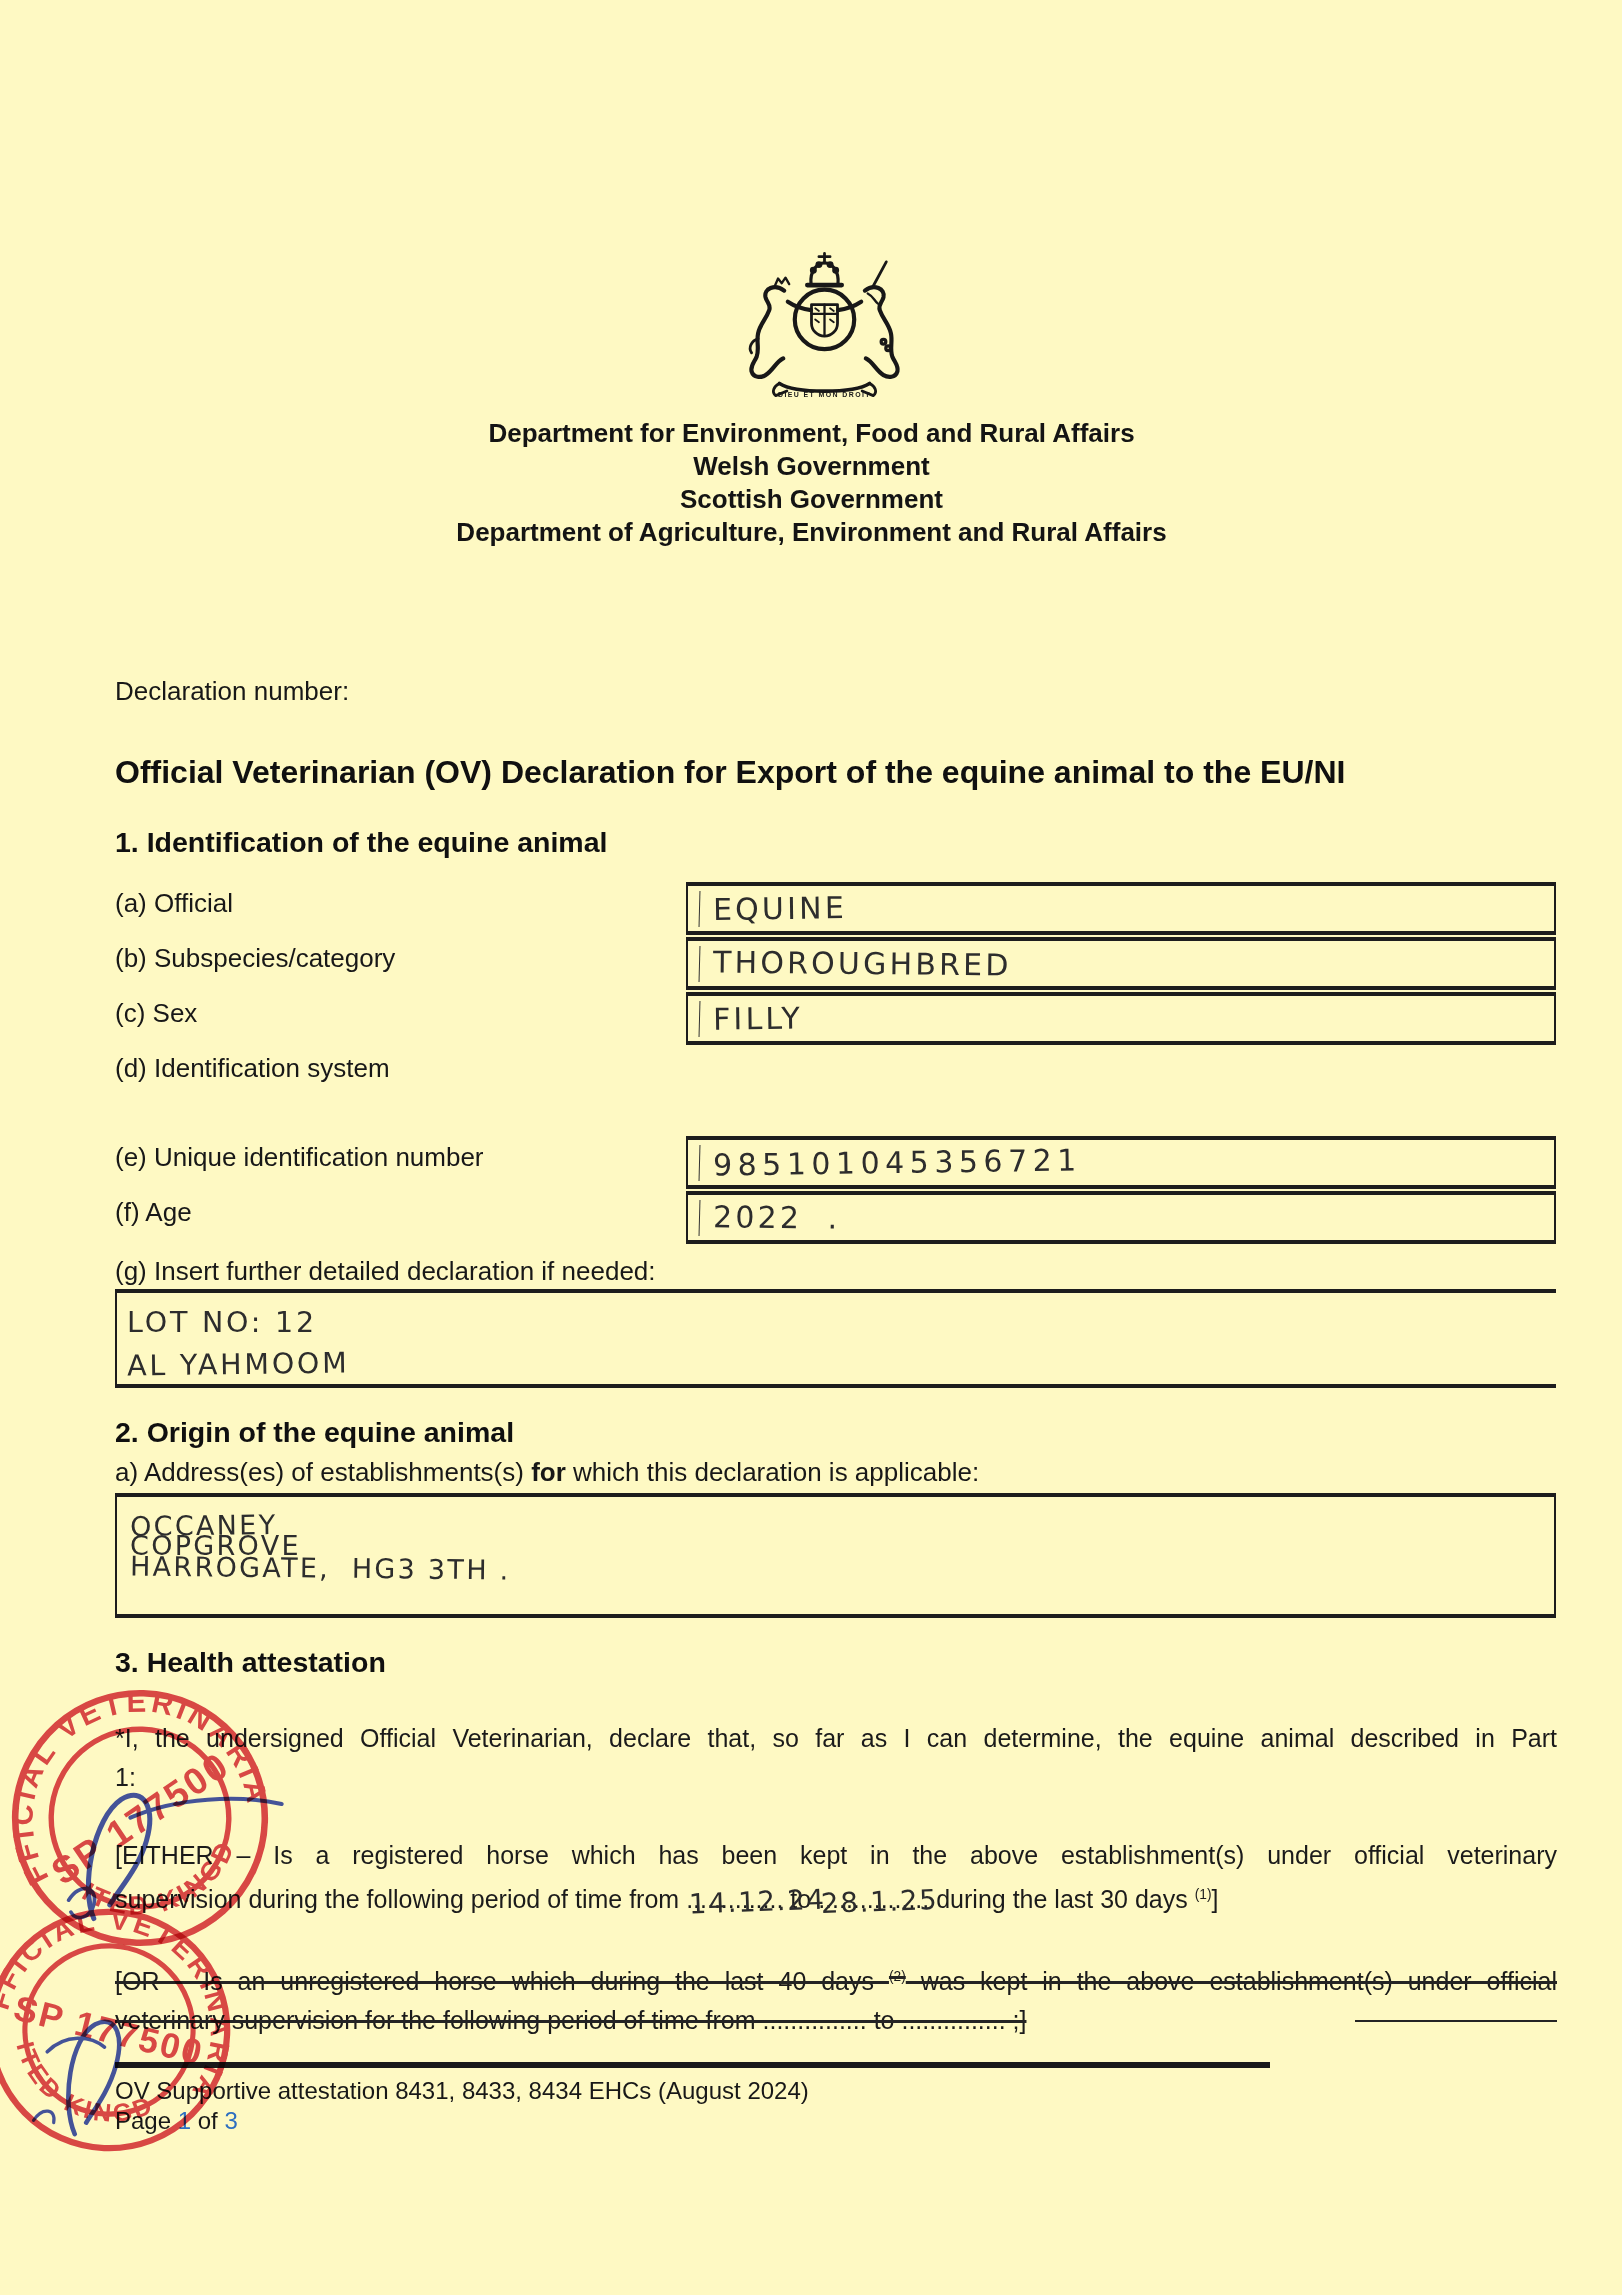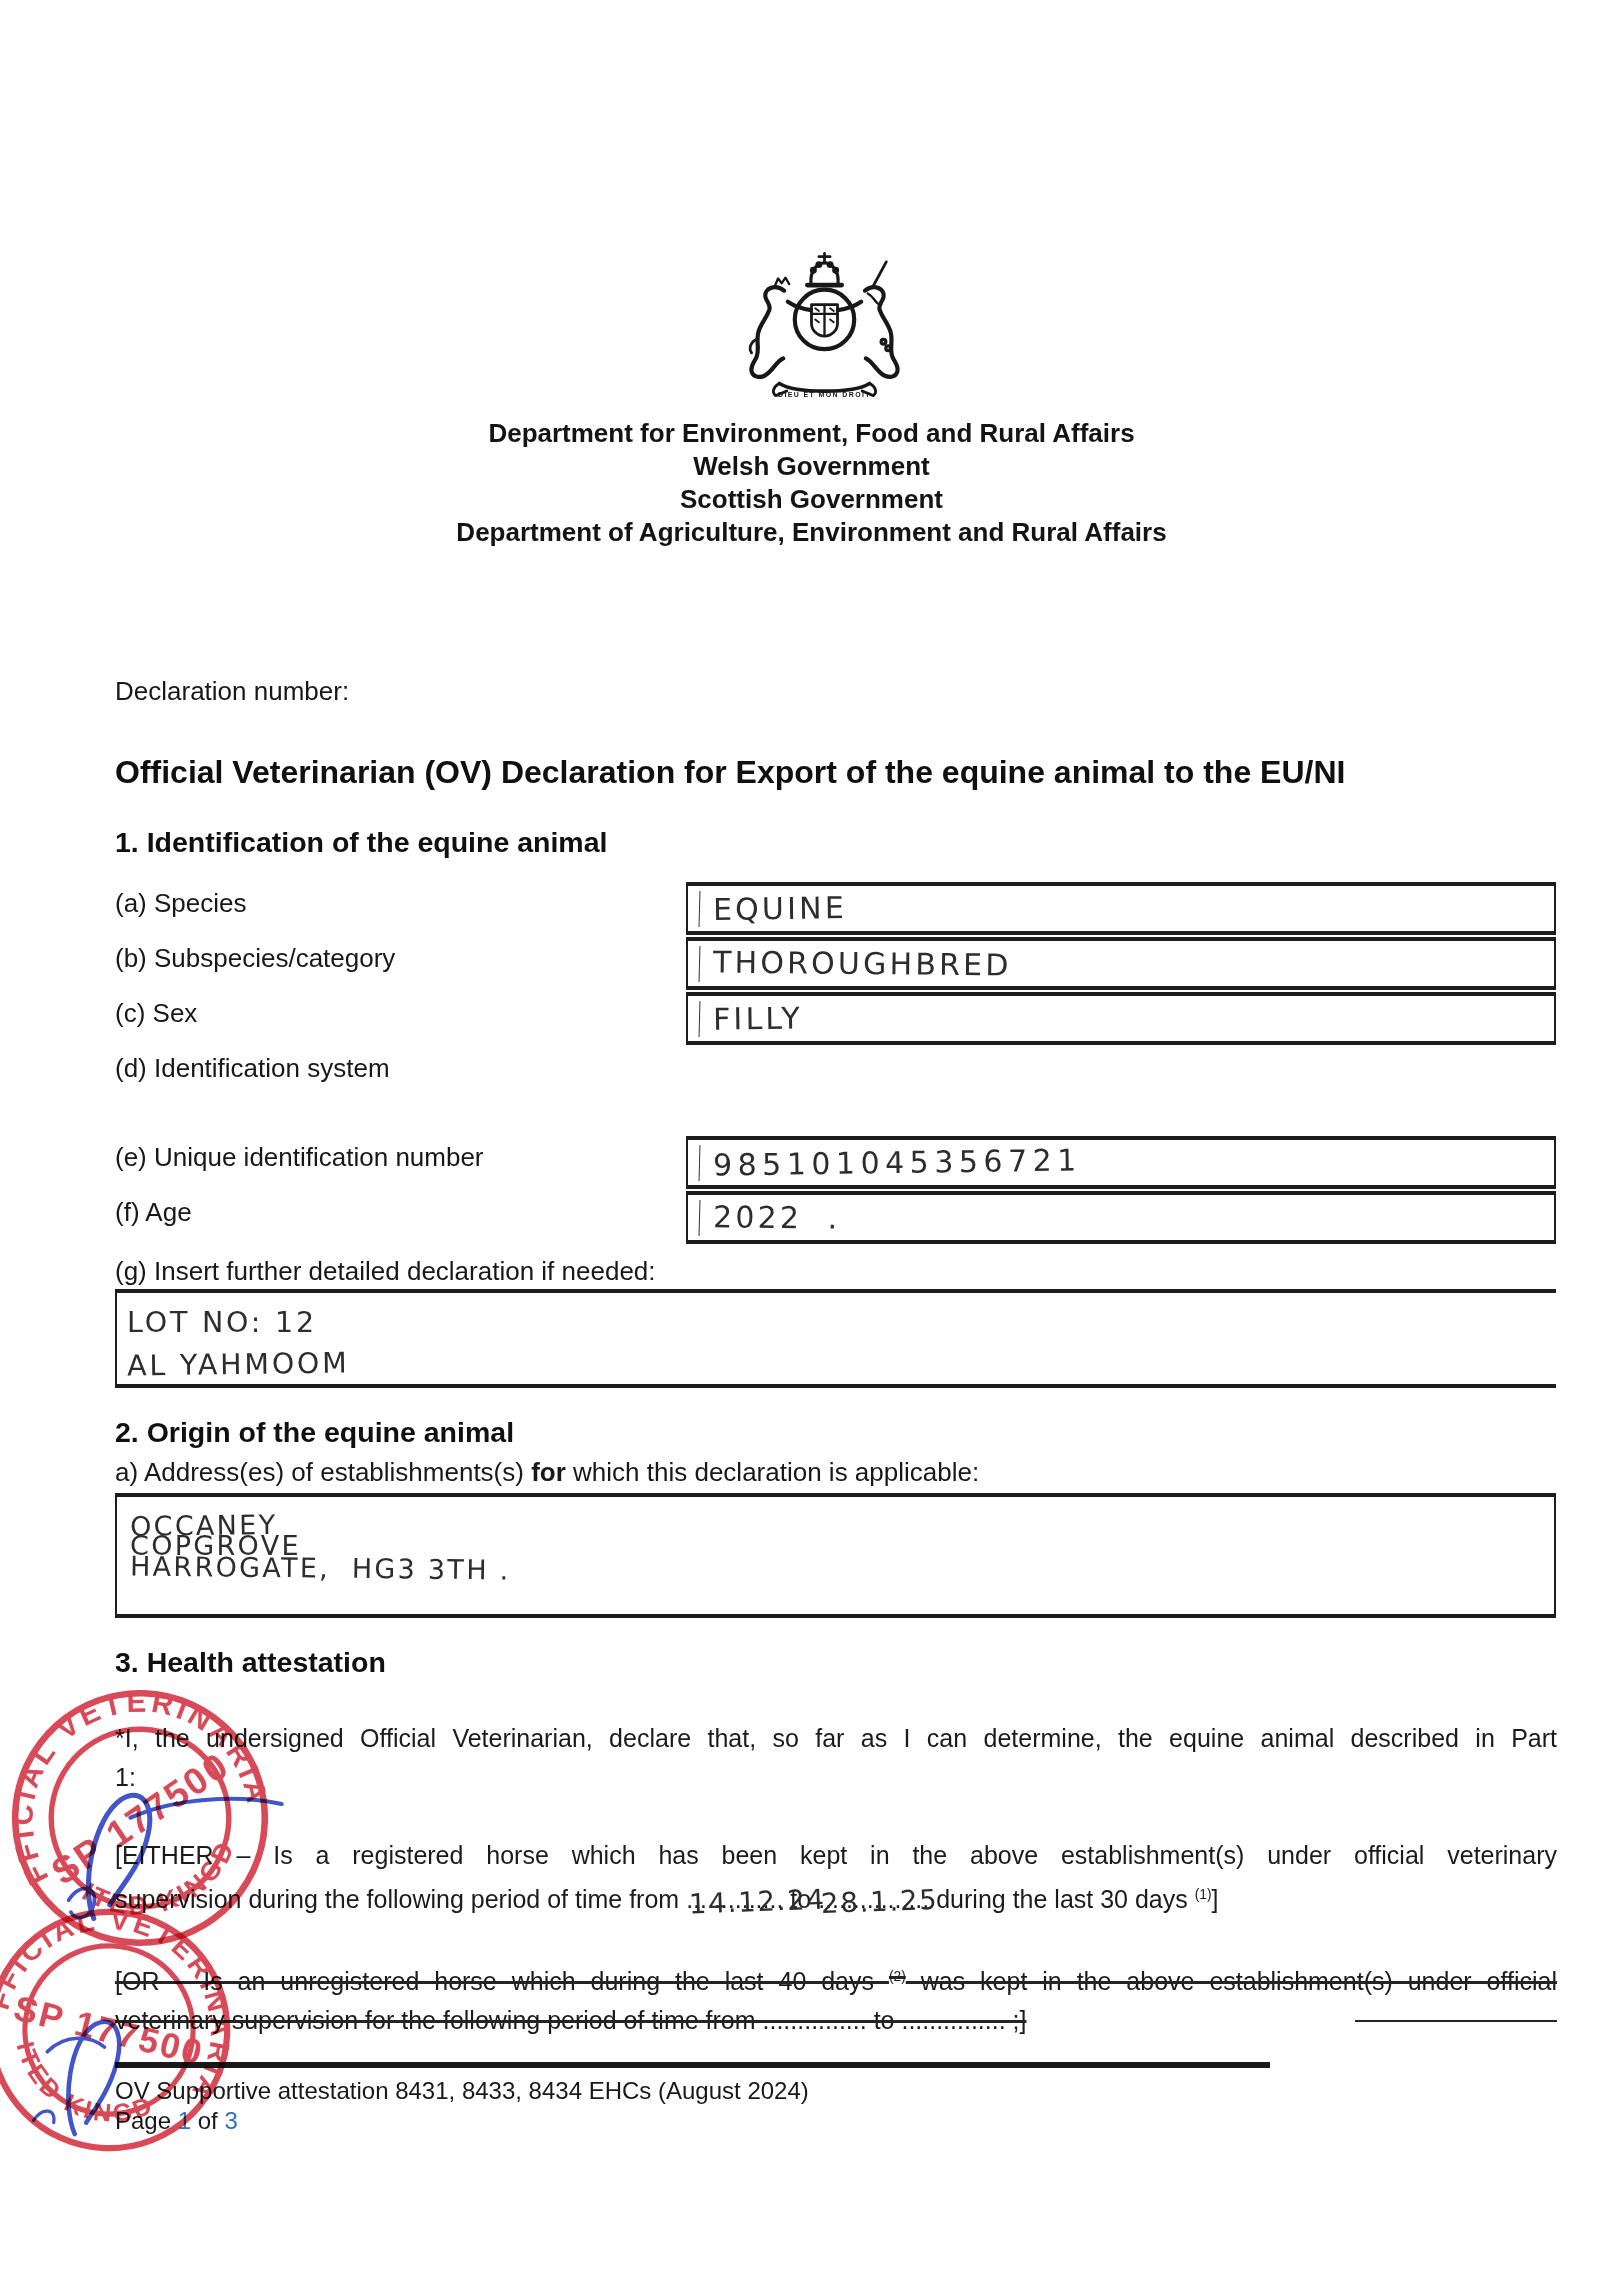--- a/index.html
+++ b/index.html
@@ -1,16 +1,16 @@
 <!DOCTYPE html>
 <html style="font-size:7.3px"><head>
 <meta charset="utf-8">
 <style>
   html,body{margin:0;padding:0;background:#e8e8e8;}
-  .page{position:relative;width:1623px;height:2295px;background:#ffffff;overflow:hidden;
+  .page{position:relative;width:1623px;height:2295px;background:#fef9c3;overflow:hidden;
         font-family:"Liberation Sans",sans-serif;color:#181818;}
   .ks{white-space:pre-wrap;}
 
   
   .crest{position:absolute;left:720px;top:241px;width:209px;height:168px;}
   .org{position:absolute;left:0;top:417px;width:1623px;text-align:center;
        font-weight:bold;font-size:26px;line-height:33px;color:#141414;}
   .decl{position:absolute;left:115px;top:676px;font-size:26px;}
 
   .title{position:absolute;left:115px;top:754px;width:1451px;font-size:32px;font-weight:bold;color:#101010;}
@@ -99,21 +99,21 @@
     <div>Scottish Government</div>
     <div>Department of Agriculture, Environment and Rural Affairs</div>
   </div>
 
   <div class="decl">Declaration number:</div>
 
   <div class="title">Official Veterinarian (OV) Declaration for Export of the equine animal to the EU/NI</div>
 
   <div class="h2" style="top:826px">1. Identification of the equine animal</div>
 
-  <div class="flabel" style="top:889px">(a) Species</div>
+  <div class="flabel" style="top:889px">(a) Official</div>
   <div class="fbox" style="top:882px">
     <span class="tick"></span>
     <span class="hw hwv rotA">EQUINE</span>
   </div>
 
   <div class="flabel" style="top:944px">(b) Subspecies/category</div>
   <div class="fbox" style="top:937px">
     <span class="tick"></span>
     <span class="hw hwv rotB">THOROUGHBRED</span>
   </div>

